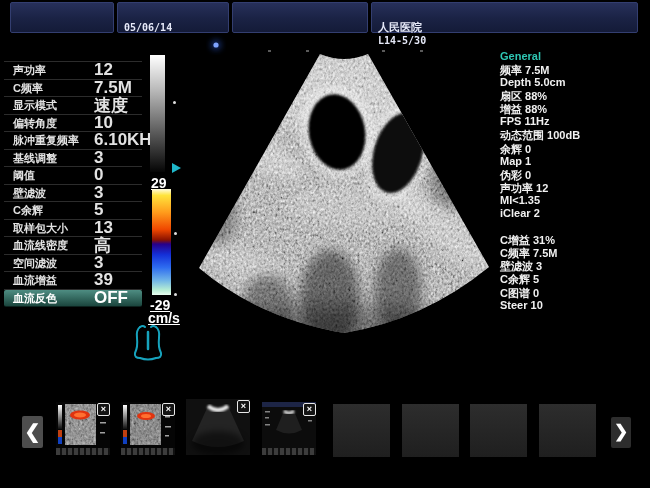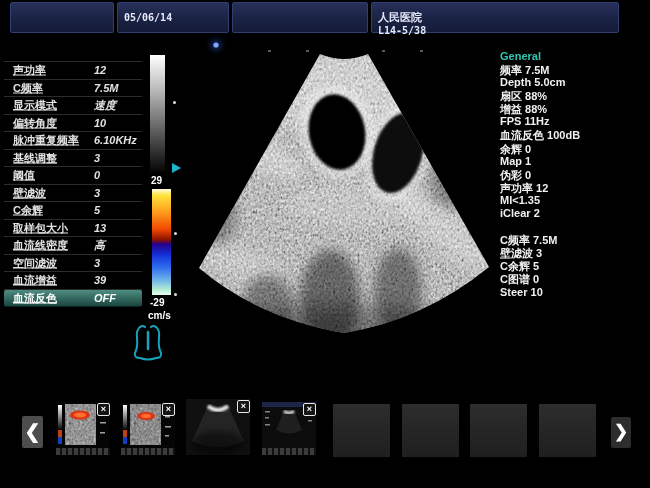--- a/index.html
+++ b/index.html
@@ -5,45 +5,45 @@
   html,body{margin:0;padding:0;background:#000;}
   .stage{position:relative;width:650px;height:488px;background:#000;overflow:hidden;
          font-family:"Liberation Sans",sans-serif;}
 
   
   .topbox{position:absolute;top:2px;height:31px;box-sizing:border-box;border-radius:2px;
           background:linear-gradient(180deg,#27305a 0%,#1a2244 55%,#141b38 100%);
           border:1px solid #333e70;}
   .tbtext{font:bold 10px "DejaVu Sans Mono",monospace;color:#e6e9f8;line-height:13px;
           padding-left:6px;white-space:nowrap;}
-  .tbtext.first{padding-top:8px;}
+  .tbtext.first{padding-top:18px;}
   .tbtext.cjk{font-family:"Liberation Sans",sans-serif;font-size:11px;}
 
   
   .sidebar{position:absolute;left:4px;top:61px;width:138px;border-top:1px solid #2c2c2c;}
   .p-row{position:relative;height:17.5px;border-bottom:1px solid #2c2c2c;box-sizing:border-box;}
   .p-label{position:absolute;left:9px;top:50%;transform:translateY(-50%);
-           font-size:11px;font-weight:bold;color:#e2e2e2;white-space:nowrap;text-decoration:underline;}
+           font-size:11px;font-weight:bold;color:#e2e2e2;white-space:nowrap;}
   .p-value{position:absolute;left:90px;top:50%;transform:translateY(-50%);
-           font-size:11px;font-weight:bold;color:#e2e2e2;white-space:nowrap;font-style:italic;}
+           font-size:17px;font-weight:bold;color:#e2e2e2;white-space:nowrap;}
   .p-row.selected{background:linear-gradient(180deg,#4e8d82,#1b463e);border-radius:2px;
                   border-bottom:1px solid #0c221e;}
   .p-row.selected .p-label,.p-row.selected .p-value{color:#fff;}
 
   
   .graybar{position:absolute;left:150px;top:55px;width:15px;height:117px;
            background:linear-gradient(180deg,#ffffff 0%,#b9b9b9 30%,#5e5e5e 65%,#050505 100%);}
   .colorbar{position:absolute;left:152px;top:189px;width:19px;height:106px;
             background:linear-gradient(180deg,#fffce0 0%,#ffe43c 6%,#ff9c1c 22%,#f04800 38%,
                        #8a1200 48%,#26008a 52%,#1430d8 62%,#2e6cf0 74%,#6fb4e8 86%,
                        #b4ecd4 95%,#eafff2 100%);}
   .focus-dot{position:absolute;width:3px;height:3px;border-radius:50%;background:#dedede;}
   .gmarker{position:absolute;left:172px;top:163px;width:0;height:0;
            border-left:9px solid #1fb6c9;border-top:5px solid transparent;border-bottom:5px solid transparent;}
-  .scale-txt{position:absolute;font-size:10px;font-weight:bold;color:#fff;white-space:nowrap;}
+  .scale-txt{position:absolute;font-size:14px;font-weight:bold;color:#fff;white-space:nowrap;text-decoration:underline;}
   .bodymark{position:absolute;left:131px;top:322px;}
 
   
   .rpanel{position:absolute;left:500px;top:50px;width:150px;}
   .rp-h{font-size:11px;font-weight:bold;color:#2fc7b4;height:13px;}
   .rp-line{font-size:11px;font-weight:bold;color:#f0f0f0;height:13.1px;white-space:nowrap;}
   .rp-gap{height:13px;}
 
   
   .usimg{position:absolute;left:185px;top:35px;}
@@ -71,23 +71,23 @@
 <div class="stage">
 
   <div class="topbox" style="left:10px;width:104px;"></div>
 
   <div class="topbox" style="left:117px;width:112px;">
     <div class="tbtext first">05/06/14</div>
   </div>
 
   <div class="topbox" style="left:232px;width:136px;"></div>
 
-  <div class="topbox" style="left:371px;width:248px;">
+  <div class="topbox" style="left:371px;width:267px;">
     <div class="tbtext first cjk">人民医院</div>
-    <div class="tbtext">L14-5/38</div>
+    <div class="tbtext">L14-5/30</div>
   </div>
 
   <div class="sidebar">
     <div class="p-row">
       <span class="p-label">声功率</span>
       <span class="p-value">12</span>
     </div>
     <div class="p-row">
       <span class="p-label">C频率</span>
       <span class="p-value">7.5M</span>
@@ -226,28 +226,29 @@
     </g>
   </svg>
 
   <div class="rpanel">
     <div class="rp-h">General</div>
     <div class="rp-line">频率 7.5M</div>
     <div class="rp-line">Depth 5.0cm</div>
     <div class="rp-line">扇区 88%</div>
     <div class="rp-line">增益 88%</div>
     <div class="rp-line">FPS 11Hz</div>
-    <div class="rp-line">血流反色 100dB</div>
+    <div class="rp-line">动态范围 100dB</div>
     <div class="rp-line">余辉 0</div>
     <div class="rp-line">Map 1</div>
     <div class="rp-line">伪彩 0</div>
     <div class="rp-line">声功率 12</div>
     <div class="rp-line">MI&lt;1.35</div>
     <div class="rp-line">iClear 2</div>
     <div class="rp-gap"></div>
+    <div class="rp-line">C增益 31%</div>
     <div class="rp-line">C频率 7.5M</div>
     <div class="rp-line">壁滤波 3</div>
     <div class="rp-line">C余辉 5</div>
     <div class="rp-line">C图谱 0</div>
     <div class="rp-line">Steer 10</div>
   </div>
 
   <div class="prev-btn">❮</div>
 
   <div class="thumb" style="left:56px;width:54px;height:46px;">

